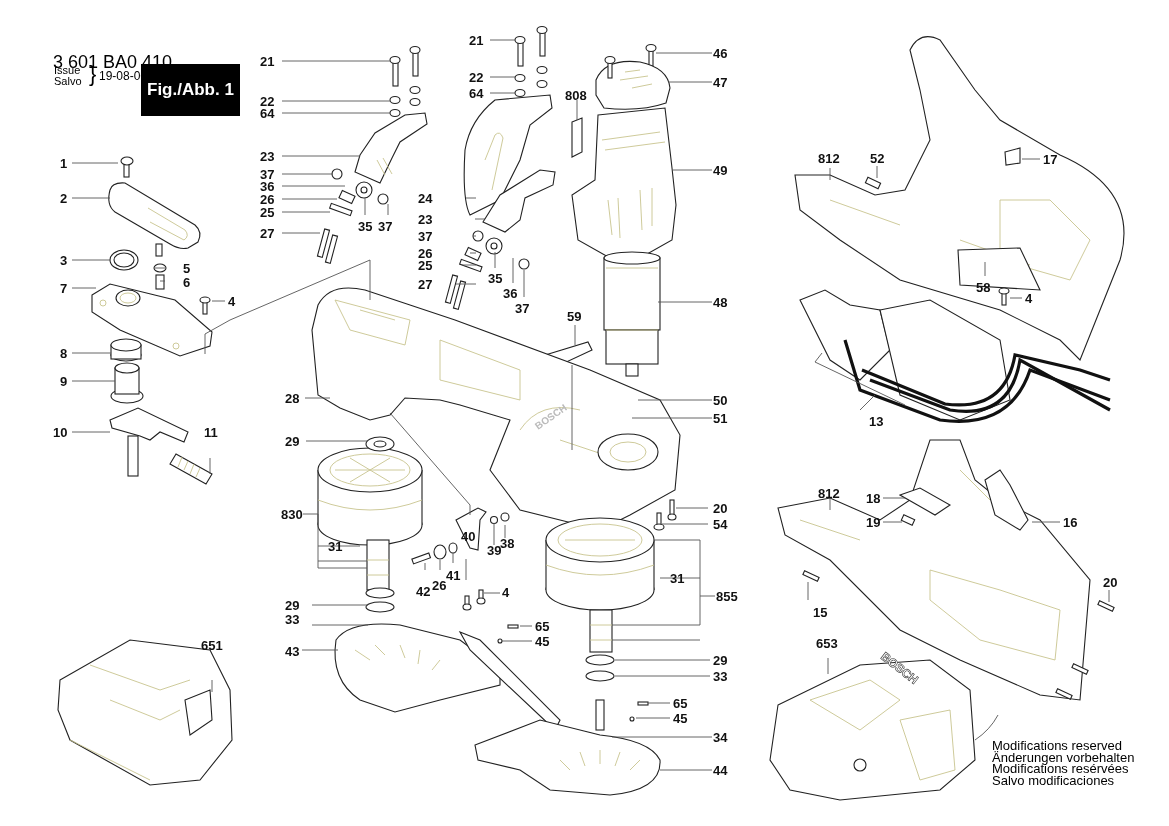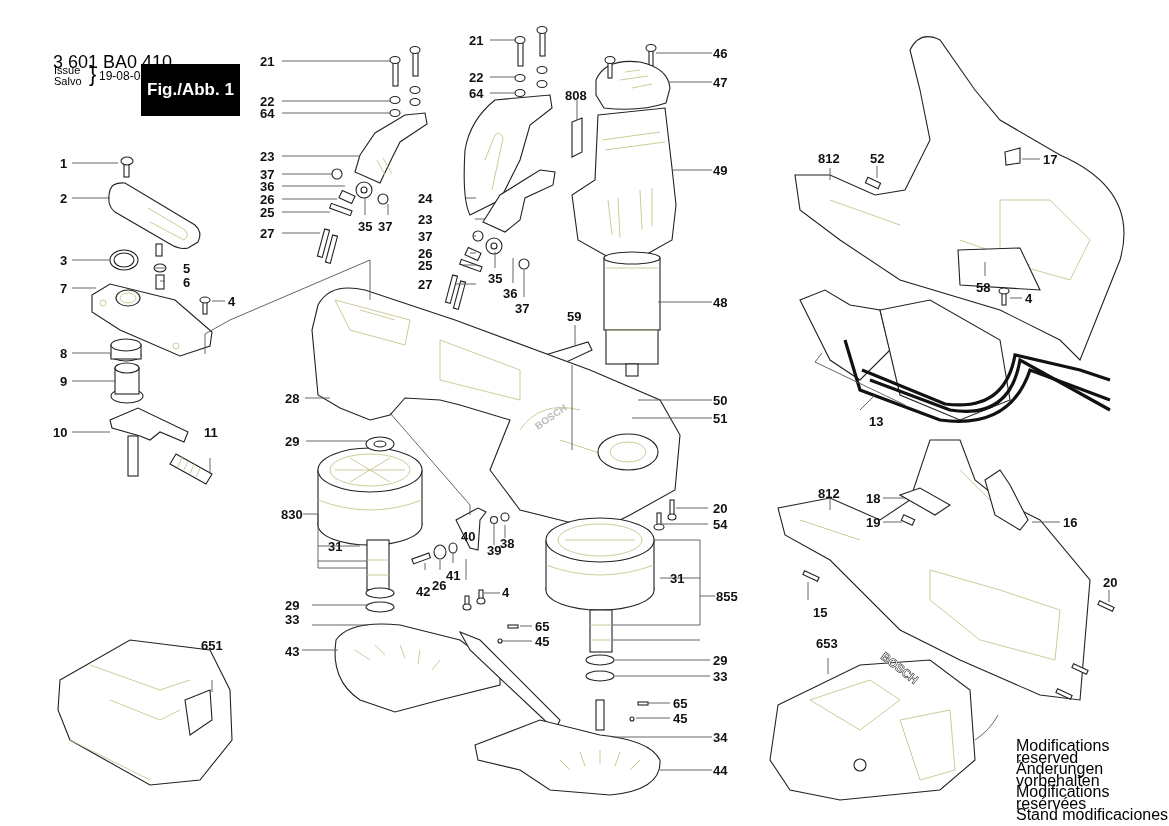--- a/index.html
+++ b/index.html
@@ -4,21 +4,21 @@
 <style>
   html,body{margin:0;padding:0;background:#fff;}
   body{width:1169px;height:826px;position:relative;overflow:hidden;font-family:"Liberation Sans",sans-serif;}
   #stage{position:absolute;left:0;top:0;width:1169px;height:826px;}
   .hdr{position:absolute;font-family:"Liberation Sans",sans-serif;color:#000;}
   .docnum{left:53px;top:52px;font-size:18px;}
   .issue{left:54px;top:65px;font-size:11px;line-height:11px;}
   .brace{left:89px;top:63px;font-size:22px;line-height:22px;font-weight:300;}
   .date{left:99px;top:69px;font-size:12px;}
   .fig{left:141px;top:64px;background:#000;color:#fff;font-weight:bold;font-size:17px;padding:16px 6px;line-height:20px;}
-  .mods{position:absolute;left:1016px;top:740px;font-size:16px;line-height:11.5px;color:#000;}
+  .mods{position:absolute;left:992px;top:740px;font-size:13px;line-height:11.5px;color:#000;}
   svg text.lbl{font-family:"Liberation Sans",sans-serif;font-weight:bold;font-size:13px;fill:#111;}
   .ol{fill:#fff;stroke:#222;stroke-width:1.1;}
   .dt{fill:none;stroke:#c8c48e;stroke-width:0.9;}
   .ld{stroke:#555;stroke-width:0.9;fill:none;}
   .thk{stroke:#111;stroke-width:3.2;fill:none;}
 </style>
 </head>
 <body>
 
 <div id="stage">
@@ -409,15 +409,15 @@
 
       <text class="lbl" x="201" y="650">651</text>
       <text class="lbl" x="816" y="648">653</text>
     </g>
   </svg>
 
   <div class="mods">
     <div>Modifications reserved</div>
     <div>Änderungen vorbehalten</div>
     <div>Modifications resérvées</div>
-    <div>Stand modificaciones</div>
+    <div>Salvo modificaciones</div>
   </div>
 </div>
 
 </body></html>

